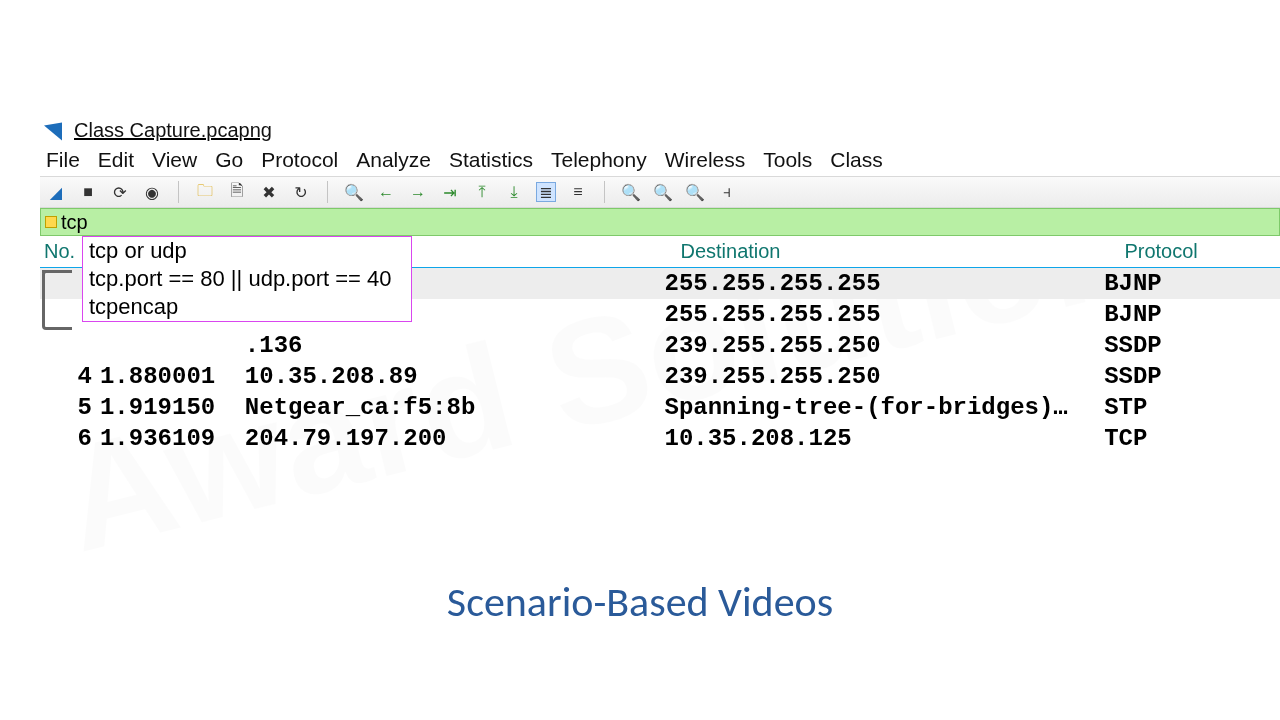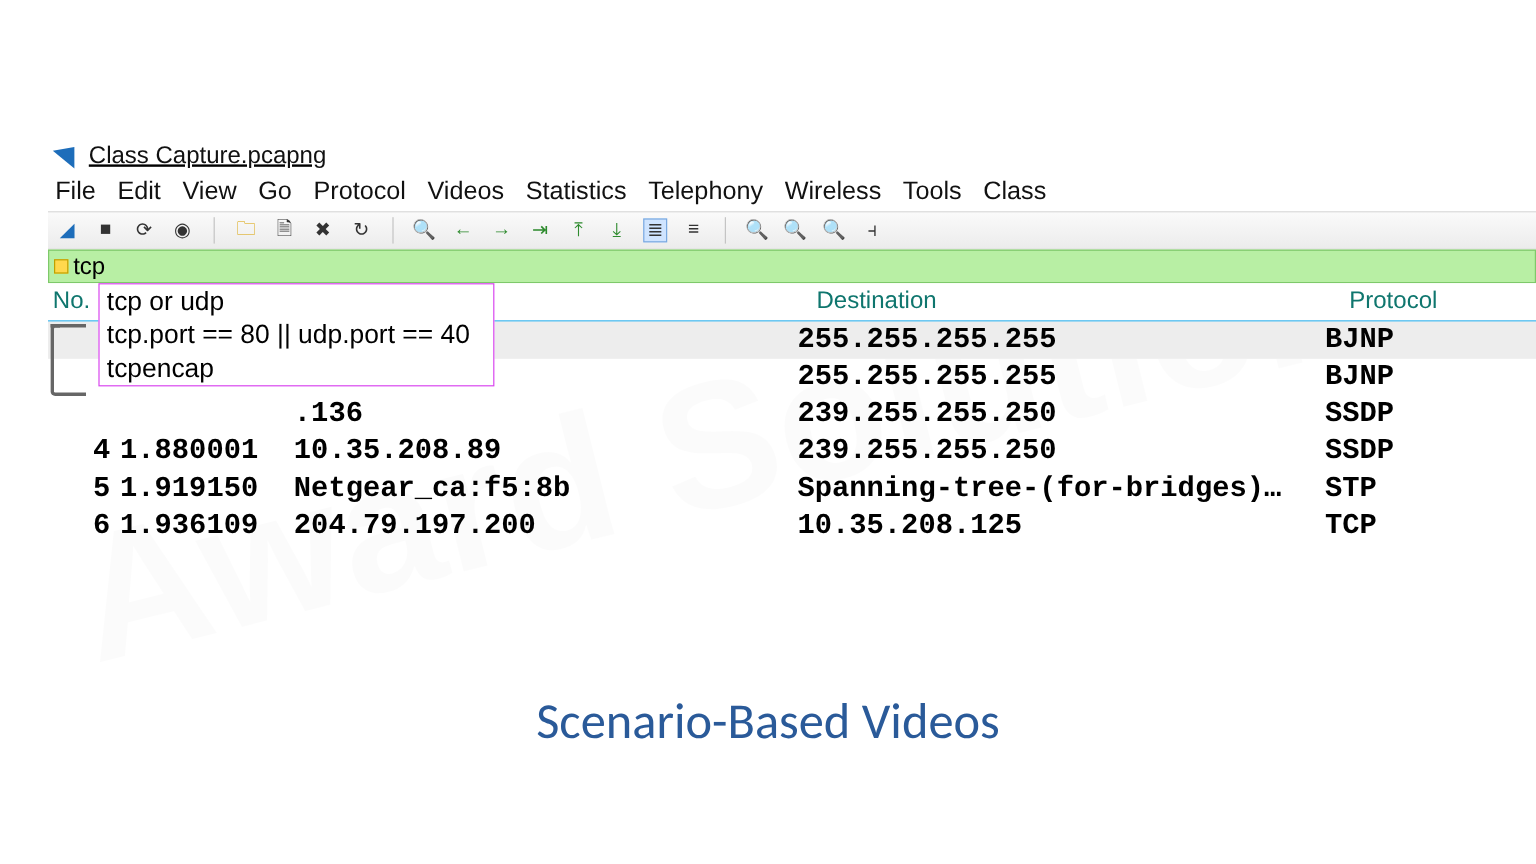--- a/index.html
+++ b/index.html
@@ -172,21 +172,21 @@
     <div class="fin-icon"></div>
     <div class="title-text">Class Capture.pcapng</div>
   </div>
 
   <div class="menubar">
     <span>File</span>
     <span>Edit</span>
     <span>View</span>
     <span>Go</span>
     <span>Protocol</span>
-    <span>Videos</span>
+    <span>Analyze</span>
     <span>Statistics</span>
     <span>Telephony</span>
     <span>Wireless</span>
     <span>Tools</span>
     <span>Class</span>
   </div>
 
   <div class="toolbar">
     <div class="tb-btn" style="color:#1d6dba">◢</div>
     <div class="tb-btn">■</div>

